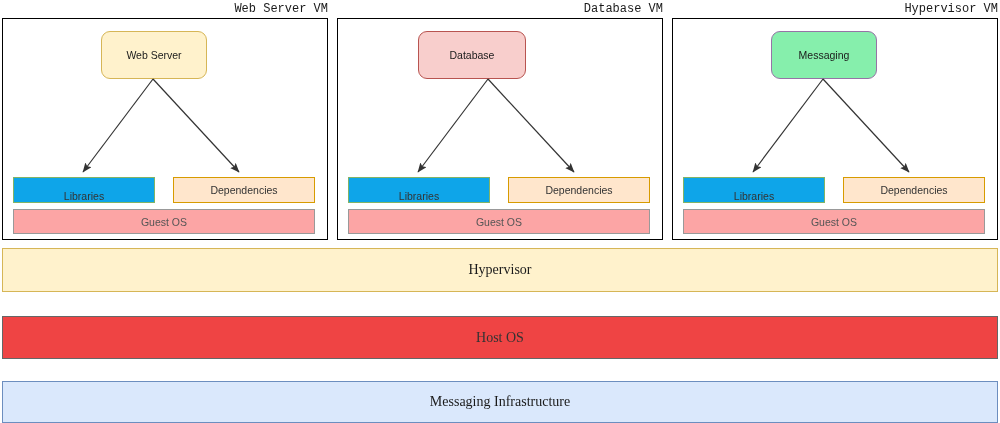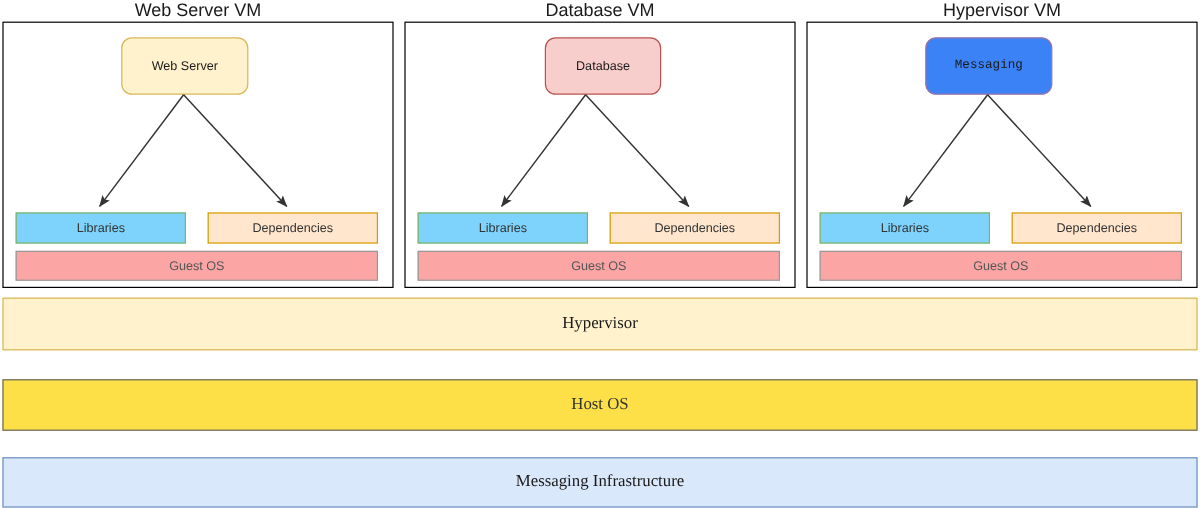--- a/index.html
+++ b/index.html
@@ -25,70 +25,71 @@
 
   
   .vm-panel {
     position: absolute;
     border: 1.6px solid #000000;
     background: #ffffff;
     box-sizing: border-box;
   }
   .vm-title {
     position: absolute;
-    text-align: center;
-    font-size: 15px;
+    text-align: right;
+    font-size: 12px;
     color: #1a1a1a;
     line-height: 14px;
     white-space: nowrap;
+    font-family: Liberation Mono, monospace;
   }
 
   
   .app-box {
     position: absolute;
     box-sizing: border-box;
     border-radius: 9px;
     display: flex;
     align-items: center;
     justify-content: center;
     font-size: 10.5px;
     color: #1a1a1a;
     text-align: center;
   }
   .box-web      { background: #fff2cc; border: 1.2px solid #d6b656; }
   .box-database { background: #f8cecc; border: 1.2px solid #b85450; }
-  .box-messaging{ background: #3b82f6; border: 1.2px solid #9673a6; font-family: Liberation Mono, monospace; }
+  .box-messaging{ background: #86efac; border: 1.2px solid #9673a6; }
 
   .flat-box {
     position: absolute;
     box-sizing: border-box;
     display: flex;
     align-items: center;
     justify-content: center;
     font-size: 10.5px;
     color: #333333;
     text-align: center;
   }
-  .box-lib  { background: #7dd3fc; border: 1.2px solid #82b366; }
+  .box-lib  { background: #0ea5e9; border: 1.2px solid #82b366; align-items: flex-end; }
   .box-dep  { background: #ffe6cc; border: 1.2px solid #d79b00; }
   .box-guest{ background: #fca5a5; border: 1.2px solid #999999; color: #555555; }
 
   
   .layer-bar {
     position: absolute;
     box-sizing: border-box;
     display: flex;
     align-items: center;
     justify-content: center;
     font-size: 14px;
     color: #1a1a1a;
     font-family: Liberation Serif, serif;
   }
   .bar-hypervisor { background: #fff2cc; border: 1.2px solid #d6b656; }
-  .bar-hostos     { background: #fde047; border: 1.4px solid #666666; color: #333333; text-align: center; }
+  .bar-hostos     { background: #ef4444; border: 1.4px solid #666666; color: #333333; text-align: center; }
   .bar-hardware   { background: #dae8fc; border: 1.2px solid #6c8ebf; }
 
   
   .arrows {
     position: absolute;
     left: 0;
     top: 0;
     width: 1000px;
     height: 423px;
     pointer-events: none;
@@ -117,21 +118,21 @@
 
     <div class="flat-box box-guest" style="left:10px; top:190px; width:302px; height:25px;">
       <span>Guest OS</span>
     </div>
   </div>
 
   <div class="vm-title" style="left:337px; top:2px; width:326px;">Database VM</div>
 
   <div class="vm-panel" style="left:337px; top:18px; width:326px; height:222px;">
 
-    <div class="app-box box-database" style="left:116px; top:12px; width:97px; height:48px;">
+    <div class="app-box box-database" style="left:80px; top:12px; width:108px; height:48px;">
       <span>Database</span>
     </div>
 
     <div class="flat-box box-lib" style="left:10px; top:158px; width:142px; height:26px;">
       <span>Libraries</span>
     </div>
 
     <div class="flat-box box-dep" style="left:170px; top:158px; width:142px; height:26px;">
       <span>Dependencies</span>
     </div>

